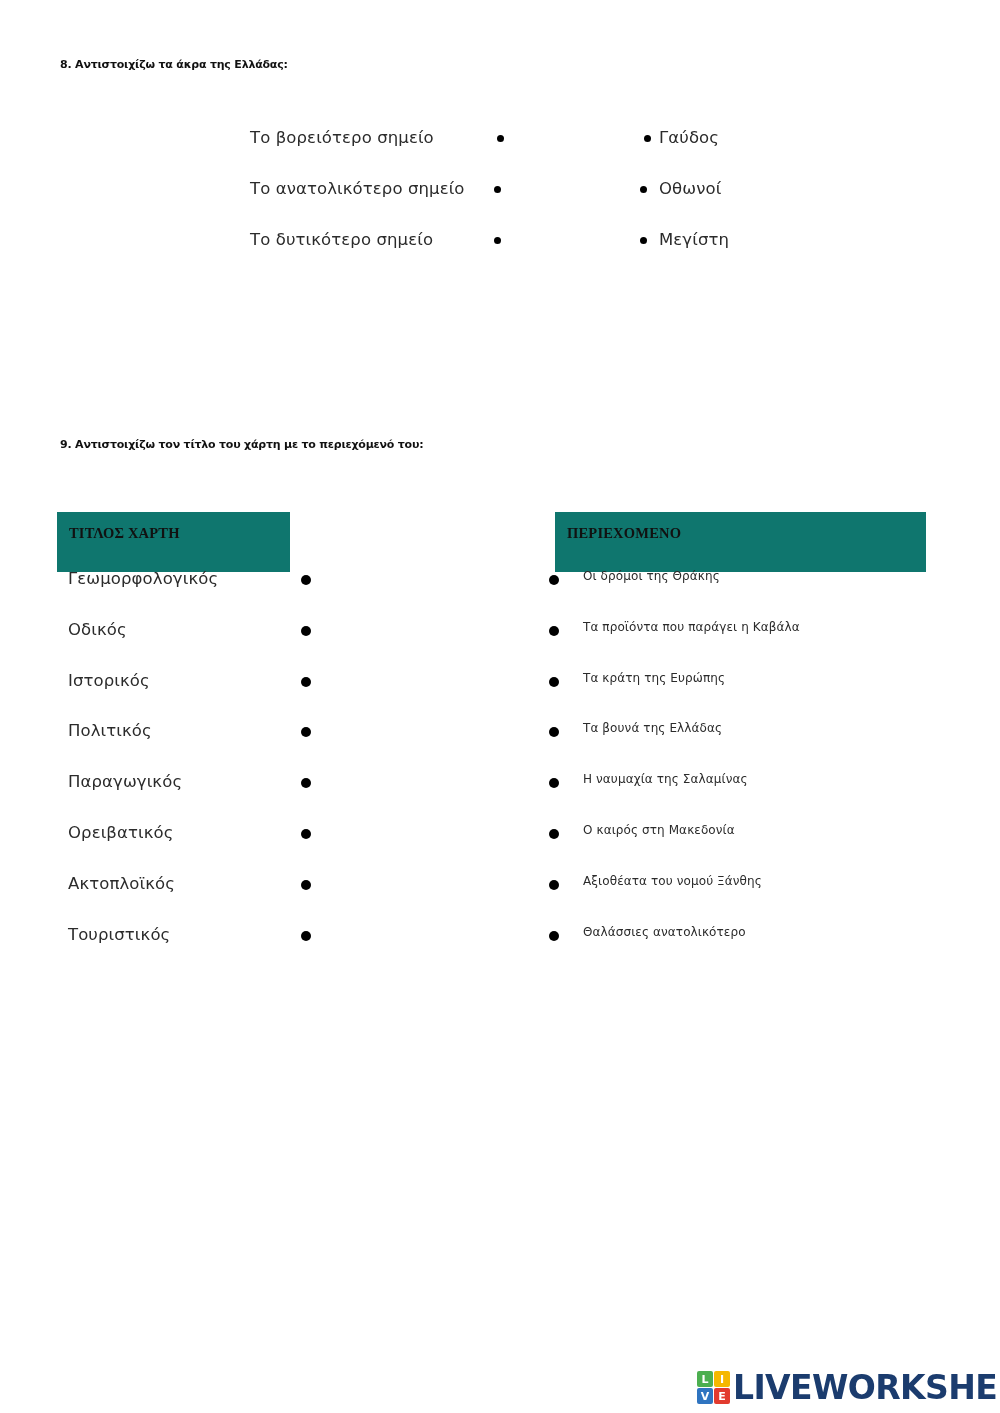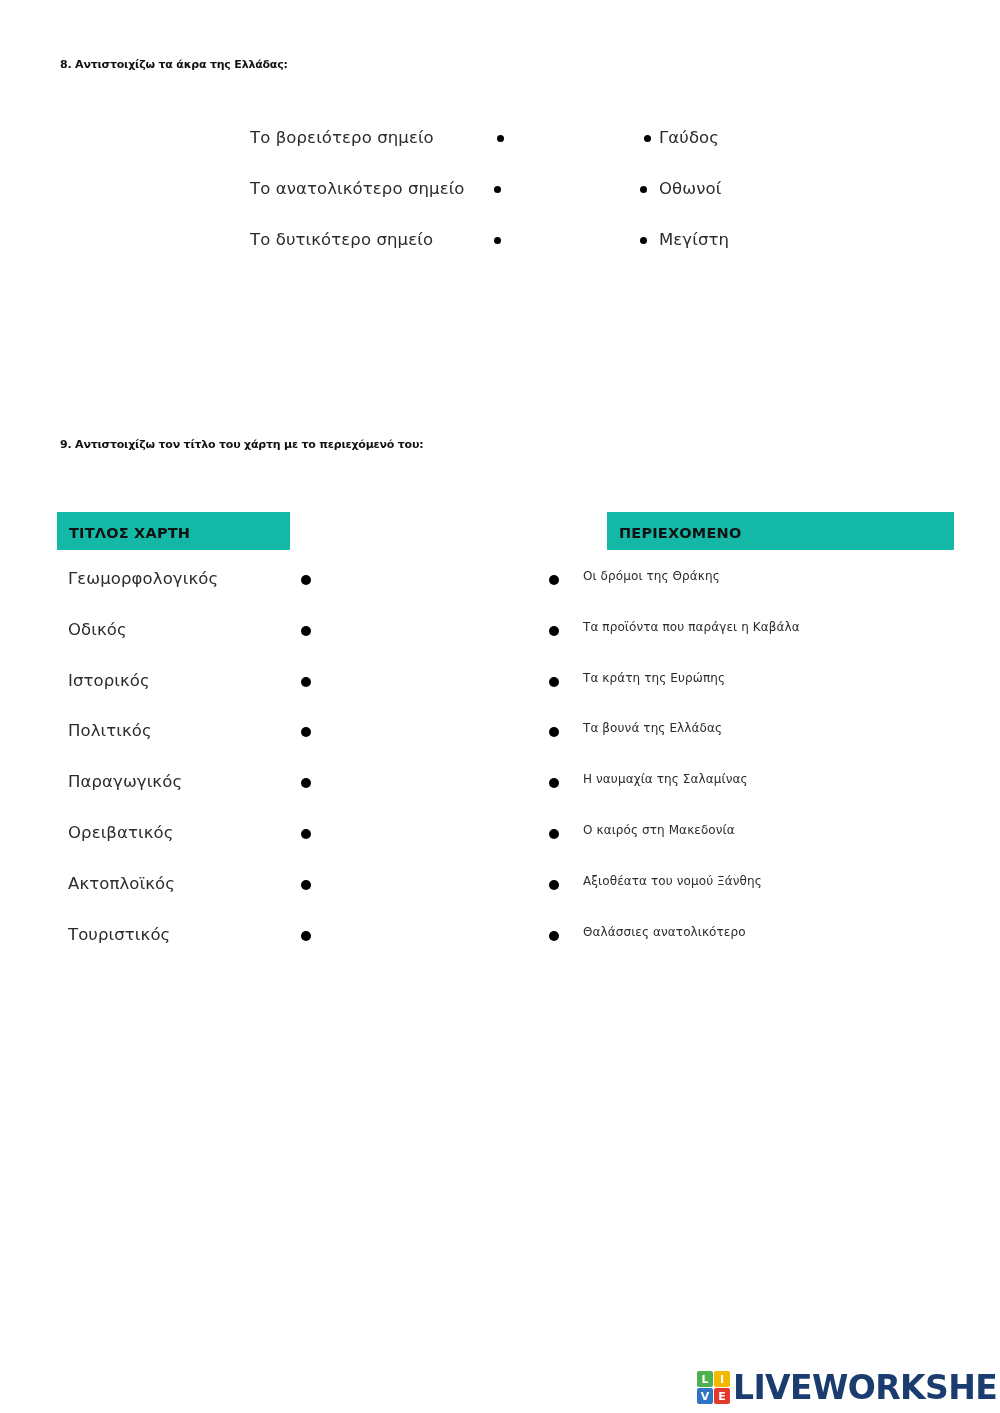--- a/index.html
+++ b/index.html
@@ -83,25 +83,26 @@
   
   #ex9 {
     position: absolute;
     left: 0;
     top: 512px;
     width: 1000px;
   }
   .col-header {
     position: absolute;
     top: 0;
-    height: 38px;
-    background: #14b8a6;
+    height: 60px;
+    background: #0f766e;
+    font-family: Liberation Serif, serif;
   }
   #header-titles { left: 57px; width: 233px; }
-  #header-contents { left: 607px; width: 347px; }
+  #header-contents { left: 555px; width: 347px; padding-left: 24px; }
   .col-header-label {
     position: absolute;
     left: 12px;
     top: 13px;
     font-size: 14.5px;
     font-weight: bold;
     color: #111111;
     letter-spacing: 0.2px;
     white-space: nowrap;
   }

